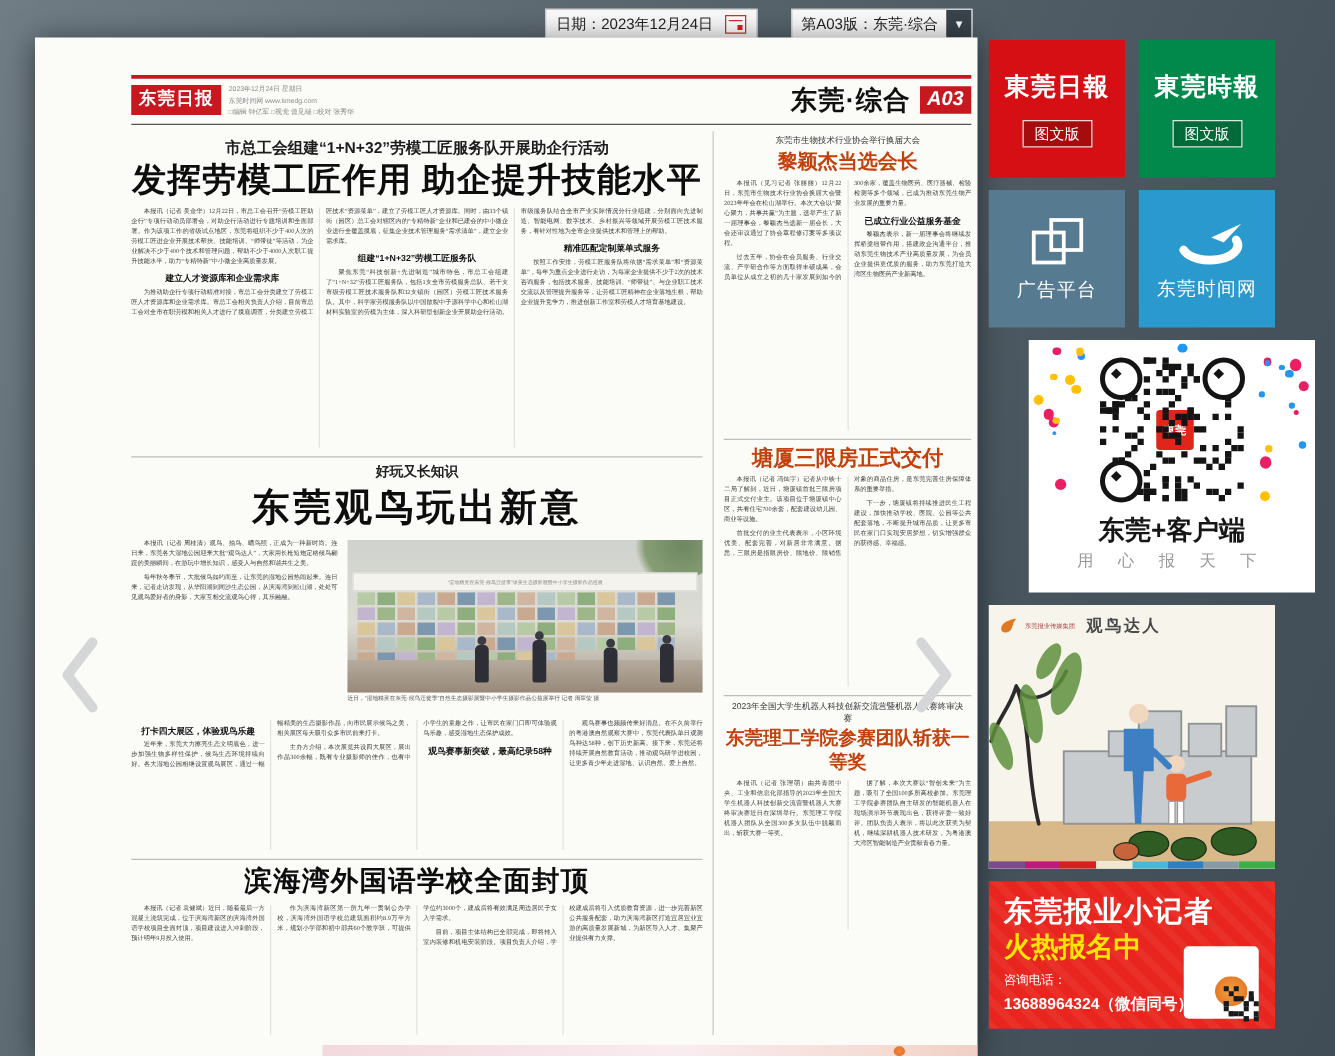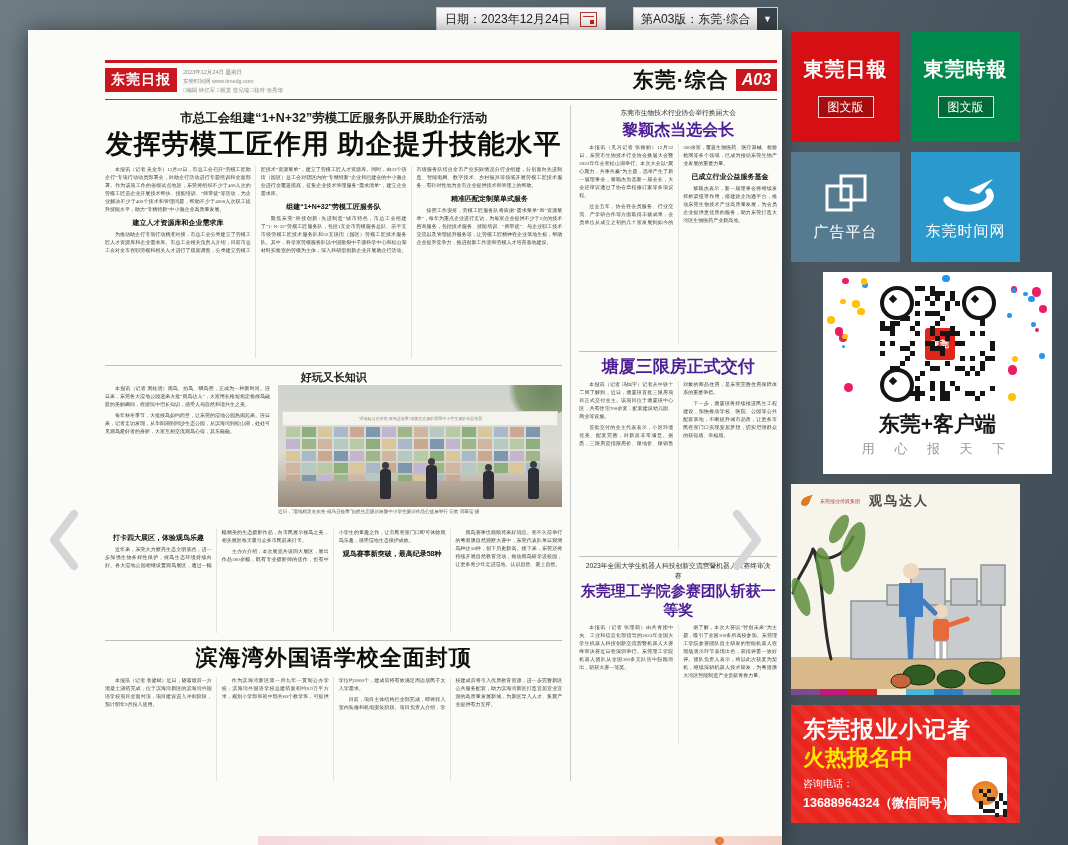--- a/index.html
+++ b/index.html
@@ -57,21 +57,21 @@
   .thumbs i{width:14px;height:10px;display:block;}
   .foliage{position:absolute;right:-12px;top:-14px;width:70px;height:46px;border-radius:50%;
     background:radial-gradient(circle at 60% 40%,#5d7a4e,#7a9465 60%,transparent 75%);opacity:.85;}
   .floor{position:absolute;left:0;right:0;bottom:0;height:26px;background:linear-gradient(180deg,#b5ab9c,#97897a);}
   .fig{position:absolute;bottom:8px;width:11px;height:30px;background:#2e2e36;border-radius:4px 4px 2px 2px;}
   .fig:before{content:"";position:absolute;top:-7px;left:2px;width:7px;height:7px;border-radius:50%;background:#3a3a42;}
   .caption{font-size:4.6px;color:#555;line-height:1.5;margin-top:2px;text-align:justify;}
   
   .rail .kick-sm{font-size:6.8px;color:#333;text-align:center;margin:3px 6px 1px;line-height:1.5;}
   .rail .title-md{font-family:"Liberation Serif","DejaVu Serif",serif;font-weight:bold;font-size:16px;
-    color:#4c1d95;text-align:center;margin:1px 0 4px;line-height:1.25;}
+    color:#c2410c;text-align:center;margin:1px 0 4px;line-height:1.25;}
   .rail .c2{min-height:200px;}
   
   .nav-arrow{position:absolute;top:478px;width:34px;height:64px;cursor:pointer;}
   .nav-arrow svg{display:block;}
   .arrow-left{left:18px;}
   .arrow-right{left:703px;}
   .sliver{position:absolute;left:230px;right:0;bottom:0;height:9px;
     background:linear-gradient(90deg,#f3d9de,#f9ecef 55%,#f5dcd4 85%,#f1cfc5);}
   .sliver:after{content:"";position:absolute;right:58px;top:1px;width:9px;height:8px;border-radius:50%;
     background:radial-gradient(circle,#e8893a,#e86a2a);}
@@ -162,20 +162,21 @@
                 <h4>组建“1+N+32”劳模工匠服务队</h4>
                 <p>聚焦东莞“科技创新+先进制造”城市特色，市总工会组建了“1+N+32”劳模工匠服务队，包括1支全市劳模服务总队、若干支市级劳模工匠技术服务队和32支镇街（园区）劳模工匠技术服务队。其中，科学家劳模服务队以中国散裂中子源科学中心和松山湖材料实验室的劳模为主体，深入科研型创新企业开展助企行活动。市级服务队结合全市产业实际情况分行业组建，分别面向先进制造、智能电网、数字技术、乡村振兴等领域开展劳模工匠技术服务，有针对性地为全市企业提供技术和管理上的帮助。</p>
                 <h4>精准匹配定制菜单式服务</h4>
                 <p>按照工作安排，劳模工匠服务队将依据“需求菜单”和“资源菜单”，每年为重点企业进行走访，为每家企业提供不少于2次的技术咨询服务，包括技术服务、技能培训、“师带徒”、与企业职工技术交流以及管理提升服务等，让劳模工匠精神在企业落地生根，帮助企业提升竞争力，推进创新工作室和劳模人才培育基地建设。</p>
               </div>
           </div>
           <div class="rule"></div>
 
           <div>
             <div class="feat-kicker">好玩又长知识</div>
+            <div class="feat-title">东莞观鸟玩出新意</div>
             <div class="featrow">
               <div class="featleft">
                 <div class="flow">
                     <p>本报讯（记者 周桂清）观鸟、拍鸟、晒鸟照，正成为一种新时尚。连日来，东莞各大湿地公园迎来大批“观鸟达人”，大家用长枪短炮定格候鸟翩跹的美丽瞬间，在游玩中增长知识，感受人与自然和谐共生之美。</p>
                     <p>每年秋冬季节，大批候鸟如约而至，让东莞的湿地公园热闹起来。连日来，记者走访发现，从华阳湖到同沙生态公园，从滨海湾到松山湖，处处可见观鸟爱好者的身影，大家互相交流观鸟心得，其乐融融。</p>
                   </div>
               </div>
               <div class="photo-wrap">
                 <div class="photo">
                   <div class="foliage"></div>

